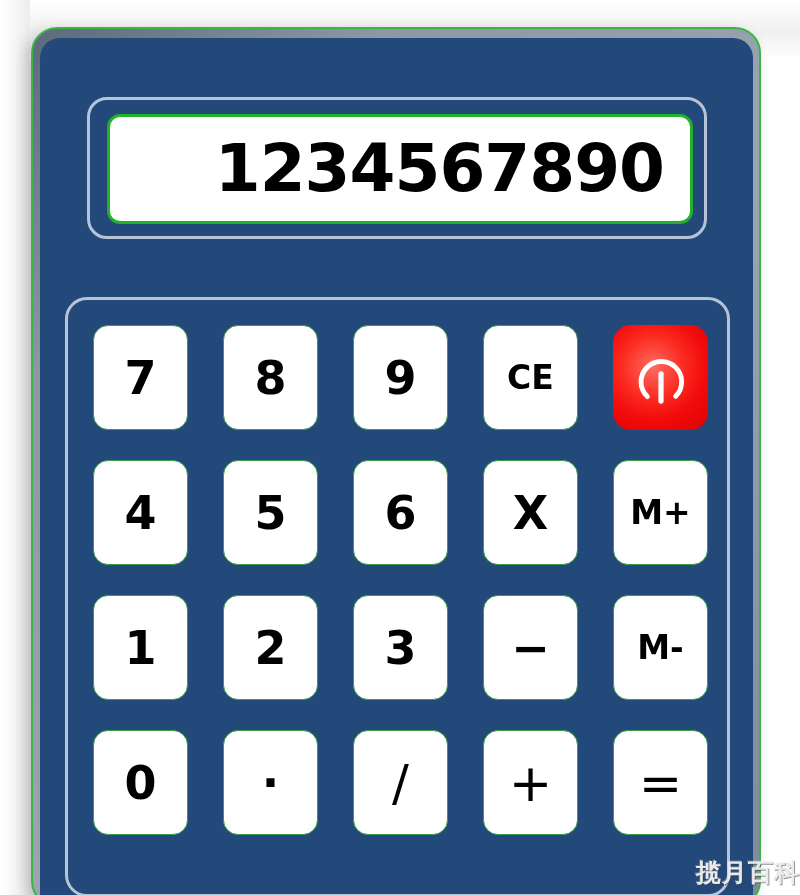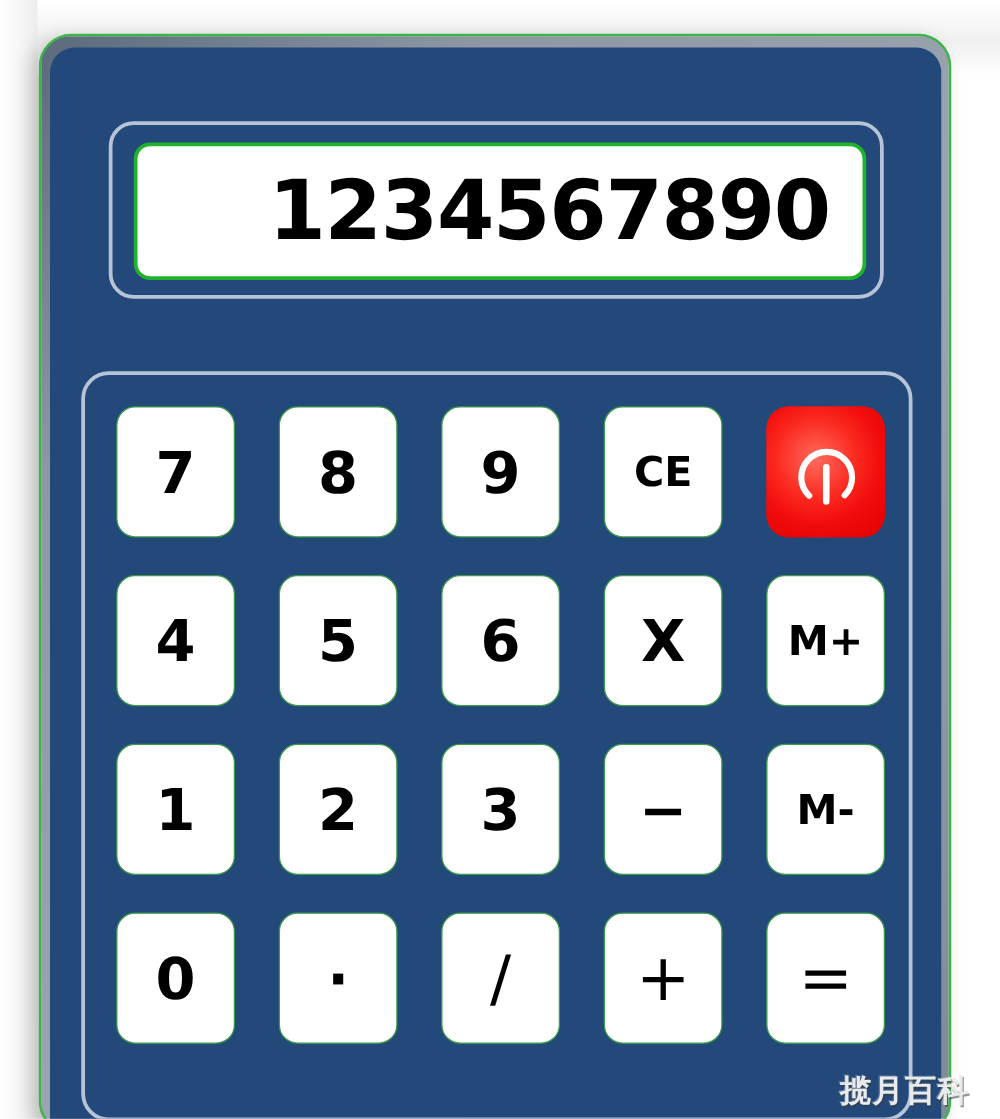--- a/index.html
+++ b/index.html
@@ -163,21 +163,21 @@
   }
   .power-glyph {
     width: 70px;
     height: 70px;
     display: block;
   }
 
   
   #watermark {
     position: absolute;
-    right: 24px;
+    right: 0;
     bottom: 6px;
     font-family: "DejaVu Sans", sans-serif;
     font-size: 25px;
     font-weight: bold;
     letter-spacing: 1px;
     color: #e9eaec;
     text-shadow: 1px 1px 0 rgba(60,60,60,0.55), -1px -1px 0 rgba(255,255,255,0.25);
     pointer-events: none;
     white-space: nowrap;
   }

